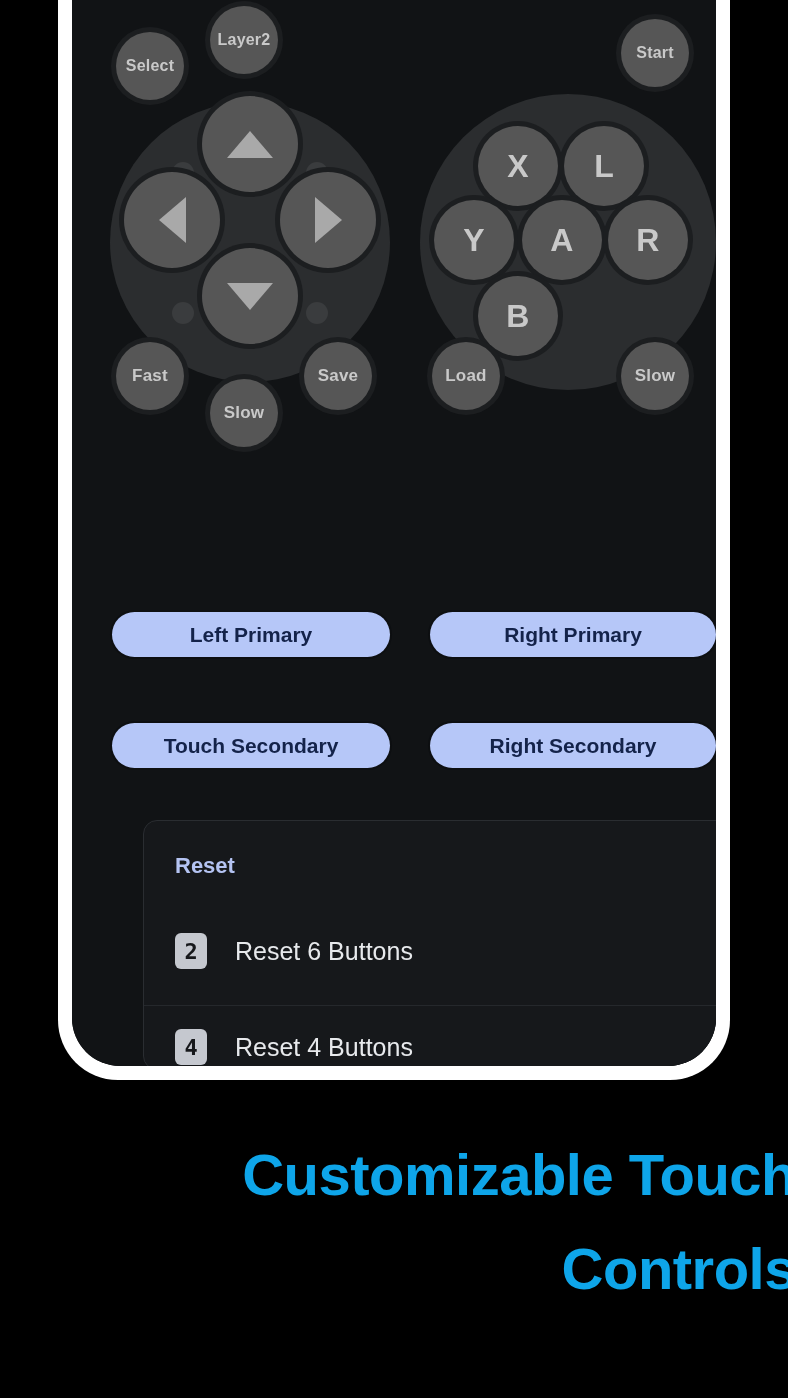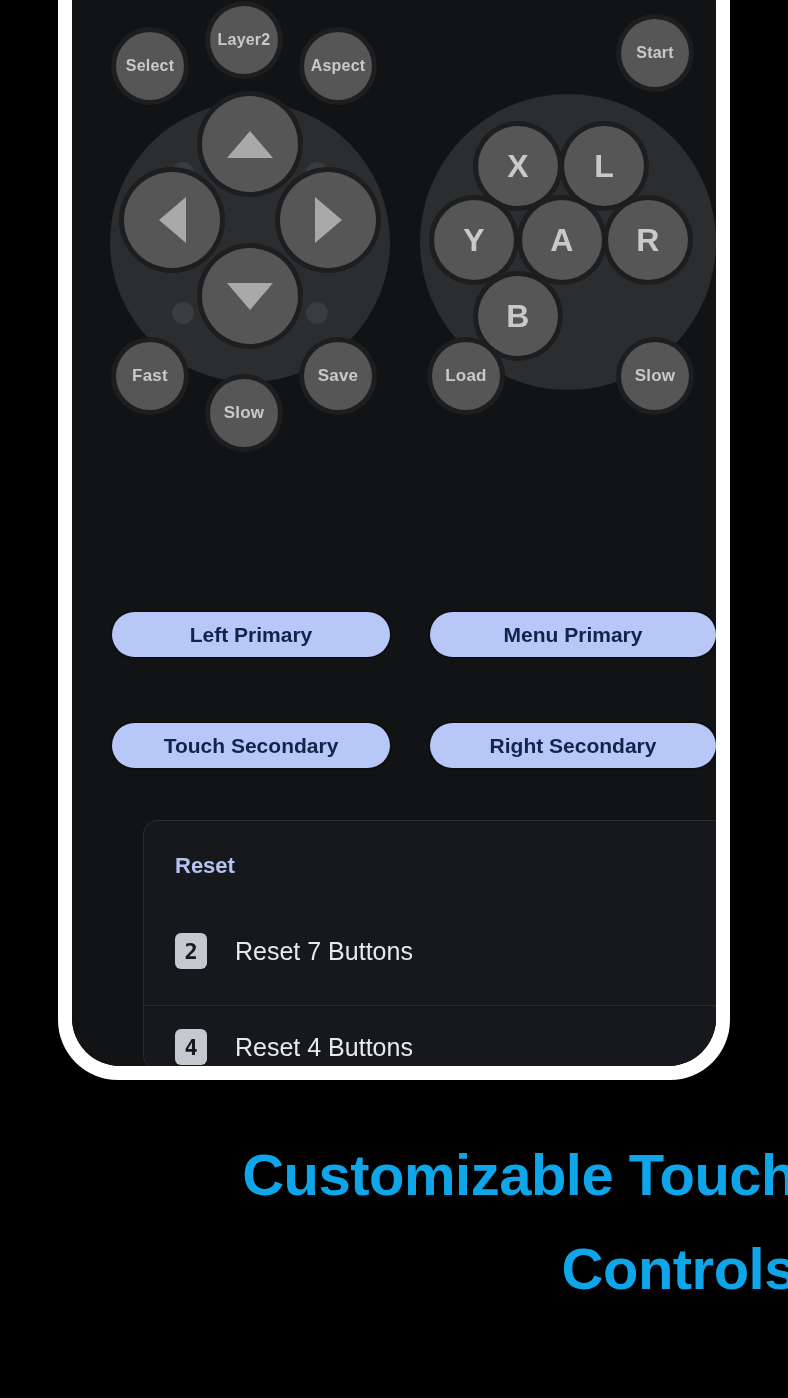--- a/index.html
+++ b/index.html
@@ -229,23 +229,20 @@
           <div class="circle-btn" style="left:406px; top:262px; width:80px; height:80px; font-size:32px;">
             <span>B</span>
           </div>
 
           <div class="circle-btn" style="left:44px; top:18px; width:68px; height:68px; font-size:16px;">
             <span>Select</span>
           </div>
           <div class="circle-btn" style="left:138px; top:-8px; width:68px; height:68px; font-size:16px;">
             <span>Layer2</span>
           </div>
-          <div class="circle-btn" style="left:232px; top:18px; width:68px; height:68px; font-size:16px;">
-            <span>Aspect</span>
-          </div>
 
           <div class="circle-btn" style="left:549px; top:5px; width:68px; height:68px; font-size:16px;">
             <span>Start</span>
           </div>
 
           <div class="circle-btn" style="left:44px; top:328px; width:68px; height:68px; font-size:17px;">
             <span>Fast</span>
           </div>
           <div class="circle-btn" style="left:138px; top:365px; width:68px; height:68px; font-size:17px;">
             <span>Slow</span>
@@ -260,36 +257,36 @@
           <div class="circle-btn" style="left:549px; top:328px; width:68px; height:68px; font-size:17px;">
             <span>Slow</span>
           </div>
         </div>
 
         <div id="pill-area">
           <div class="pill" style="left:0px;   top:0px;   width:278px;">
             <span>Left Primary</span>
           </div>
           <div class="pill" style="left:318px; top:0px;   width:286px;">
-            <span>Menu Primary</span>
+            <span>Right Primary</span>
           </div>
           <div class="pill" style="left:0px;   top:111px; width:278px;">
             <span>Touch Secondary</span>
           </div>
           <div class="pill" style="left:318px; top:111px; width:286px;">
             <span>Right Secondary</span>
           </div>
         </div>
 
         <div id="reset-card">
           <div id="reset-title">Reset</div>
 
           <div class="reset-row" style="top:112px;">
             <span class="num-chip">2</span>
-            <span class="reset-label">Reset 7 Buttons</span>
+            <span class="reset-label">Reset 6 Buttons</span>
           </div>
 
           <div class="row-div" style="top:184px;"></div>
 
           <div class="reset-row" style="top:208px;">
             <span class="num-chip">4</span>
             <span class="reset-label">Reset 4 Buttons</span>
           </div>
         </div>
 

